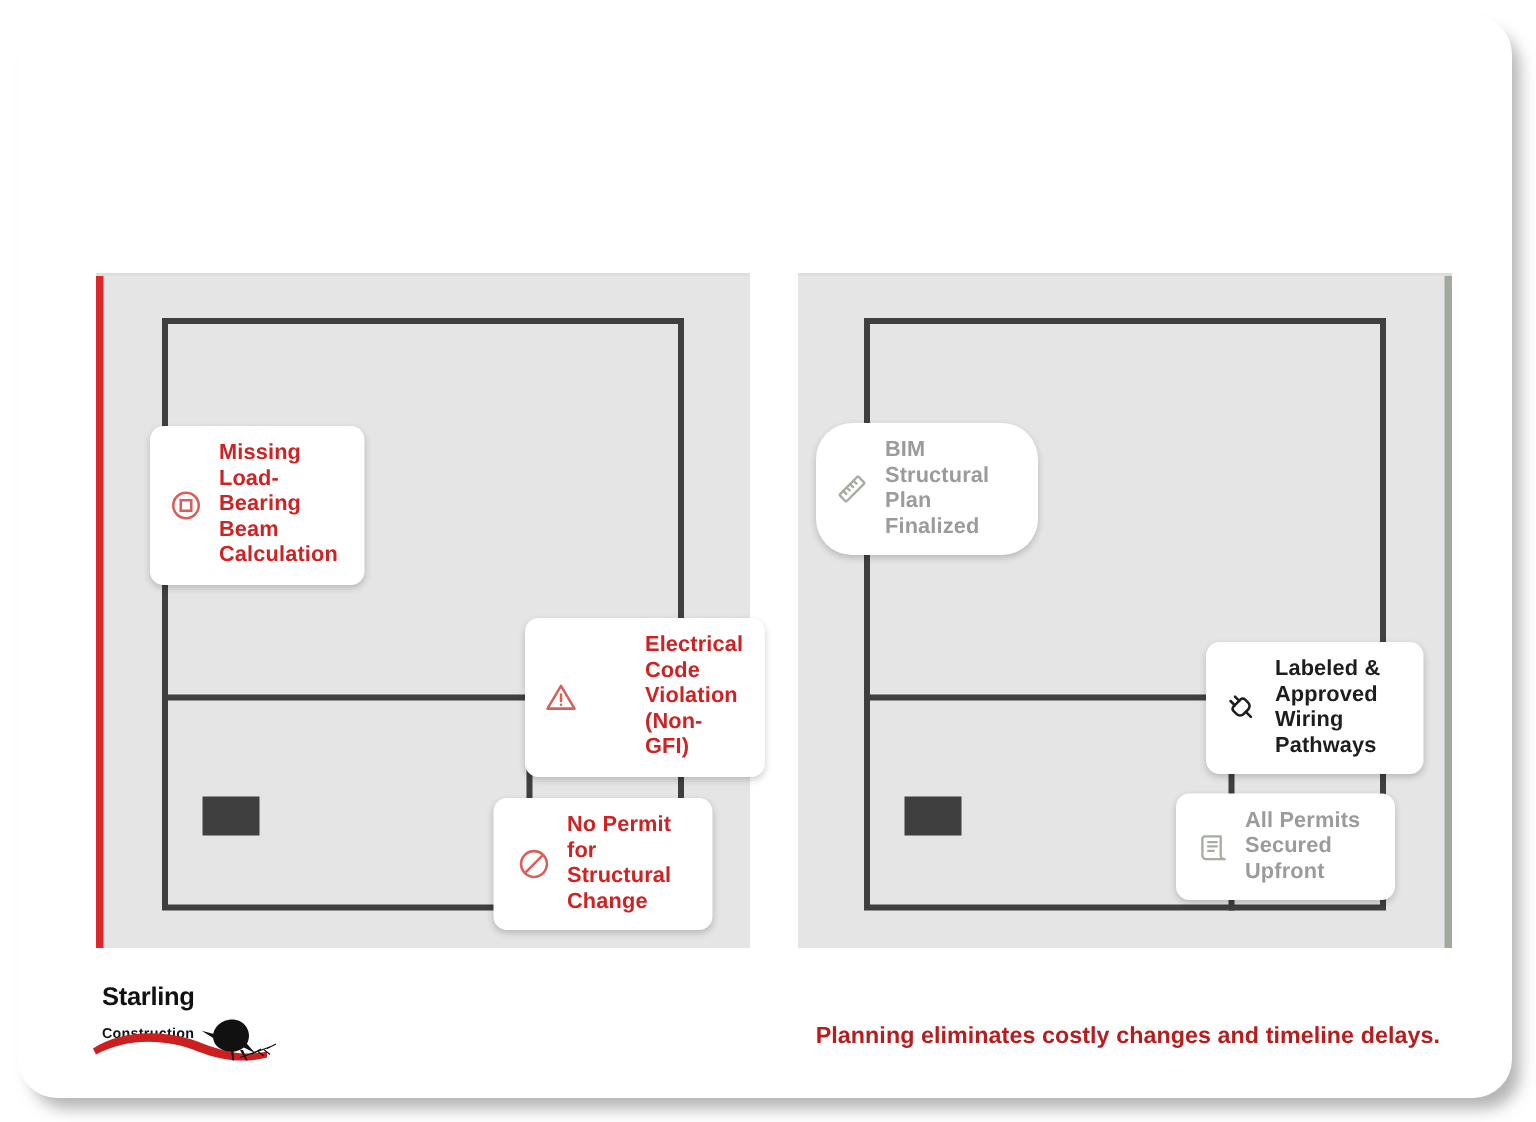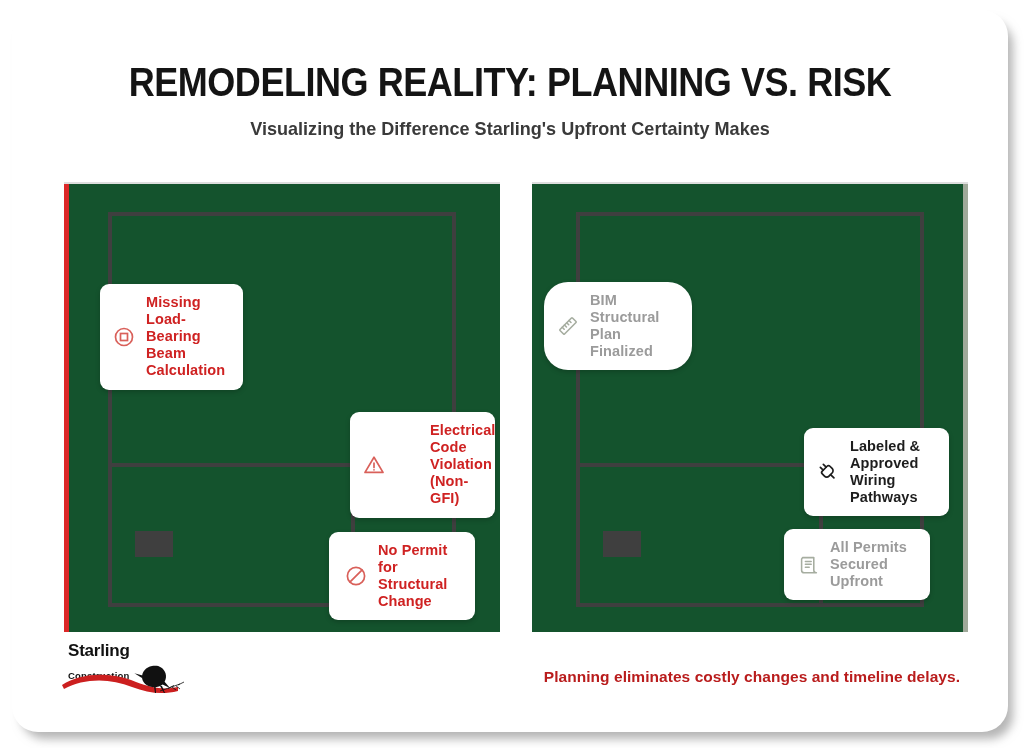--- a/index.html
+++ b/index.html
@@ -62,21 +62,21 @@
     left: 52px;
     top: 172px;
     width: 904px;
     height: 450px;
   }
   .panel {
     position: absolute;
     top: 0;
     width: 436px;
     height: 450px;
-    background: #14532d;
+    background: #e5e5e5;
     border-top: 2px solid #dedede;
     box-sizing: border-box;
   }
   .panel.left  { left: 0; }
   .panel.right { left: 468px; }
 
   .accent-bar {
     position: absolute;
     top: 0;
     width: 5px;
@@ -152,32 +152,32 @@
     font-weight: bold;
     line-height: 1.18;
     letter-spacing: 0.1px;
   }
   .chip.risk  .chip-text { color: #cf2222; }
   .chip.plan-gray  .chip-text { color: #9b9b9b; }
   .chip.plan-dark  .chip-text { color: #1d1d1d; }
 
   
   .chip-load    { left: 36px;  top: 100px; width: 143px; }
-  .chip-elec    { left: 286px; top: 228px; width: 145px; gap: 44px; }
+  .chip-elec    { left: 286px; top: 228px; width: 160px; gap: 44px; }
   .chip-permit  { left: 265px; top: 348px; width: 146px; padding-left: 15px; }
   
   .chip-bim     { left: 12px;  top: 98px;  width: 148px; border-radius: 24px; }
   .chip-wiring  { left: 272px; top: 244px; width: 145px; }
   .chip-permits { left: 252px; top: 345px; width: 146px; }
 
   
   .footer {
     position: absolute;
     left: 0;
-    bottom: 36px;
+    bottom: 22px;
     width: 100%;
     height: 58px;
     text-decoration: underline;
   }
   .logo {
     position: absolute;
     left: 48px;
     bottom: 2px;
     width: 128px;
     height: 56px;
@@ -219,24 +219,20 @@
     font-weight: bold;
     color: #b91c1c;
     letter-spacing: 0.05px;
   }
 </style>
 </head>
 <body>
 
 <div class="page-card">
 
-  <div class="header">
-    <h1 class="title">REMODELING REALITY: PLANNING VS. RISK</h1>
-    <p class="subtitle">Visualizing the Difference Starling's Upfront Certainty Makes</p>
-  </div>
 
   <div class="panels">
 
     <div class="panel left">
       <div class="accent-bar at-left" style="background:#dc2828"></div>
 
       <div class="floorplan">
         <div class="fp-outline"></div>
         <div class="fp-hwall"></div>
         <div class="fp-vwall"></div>

